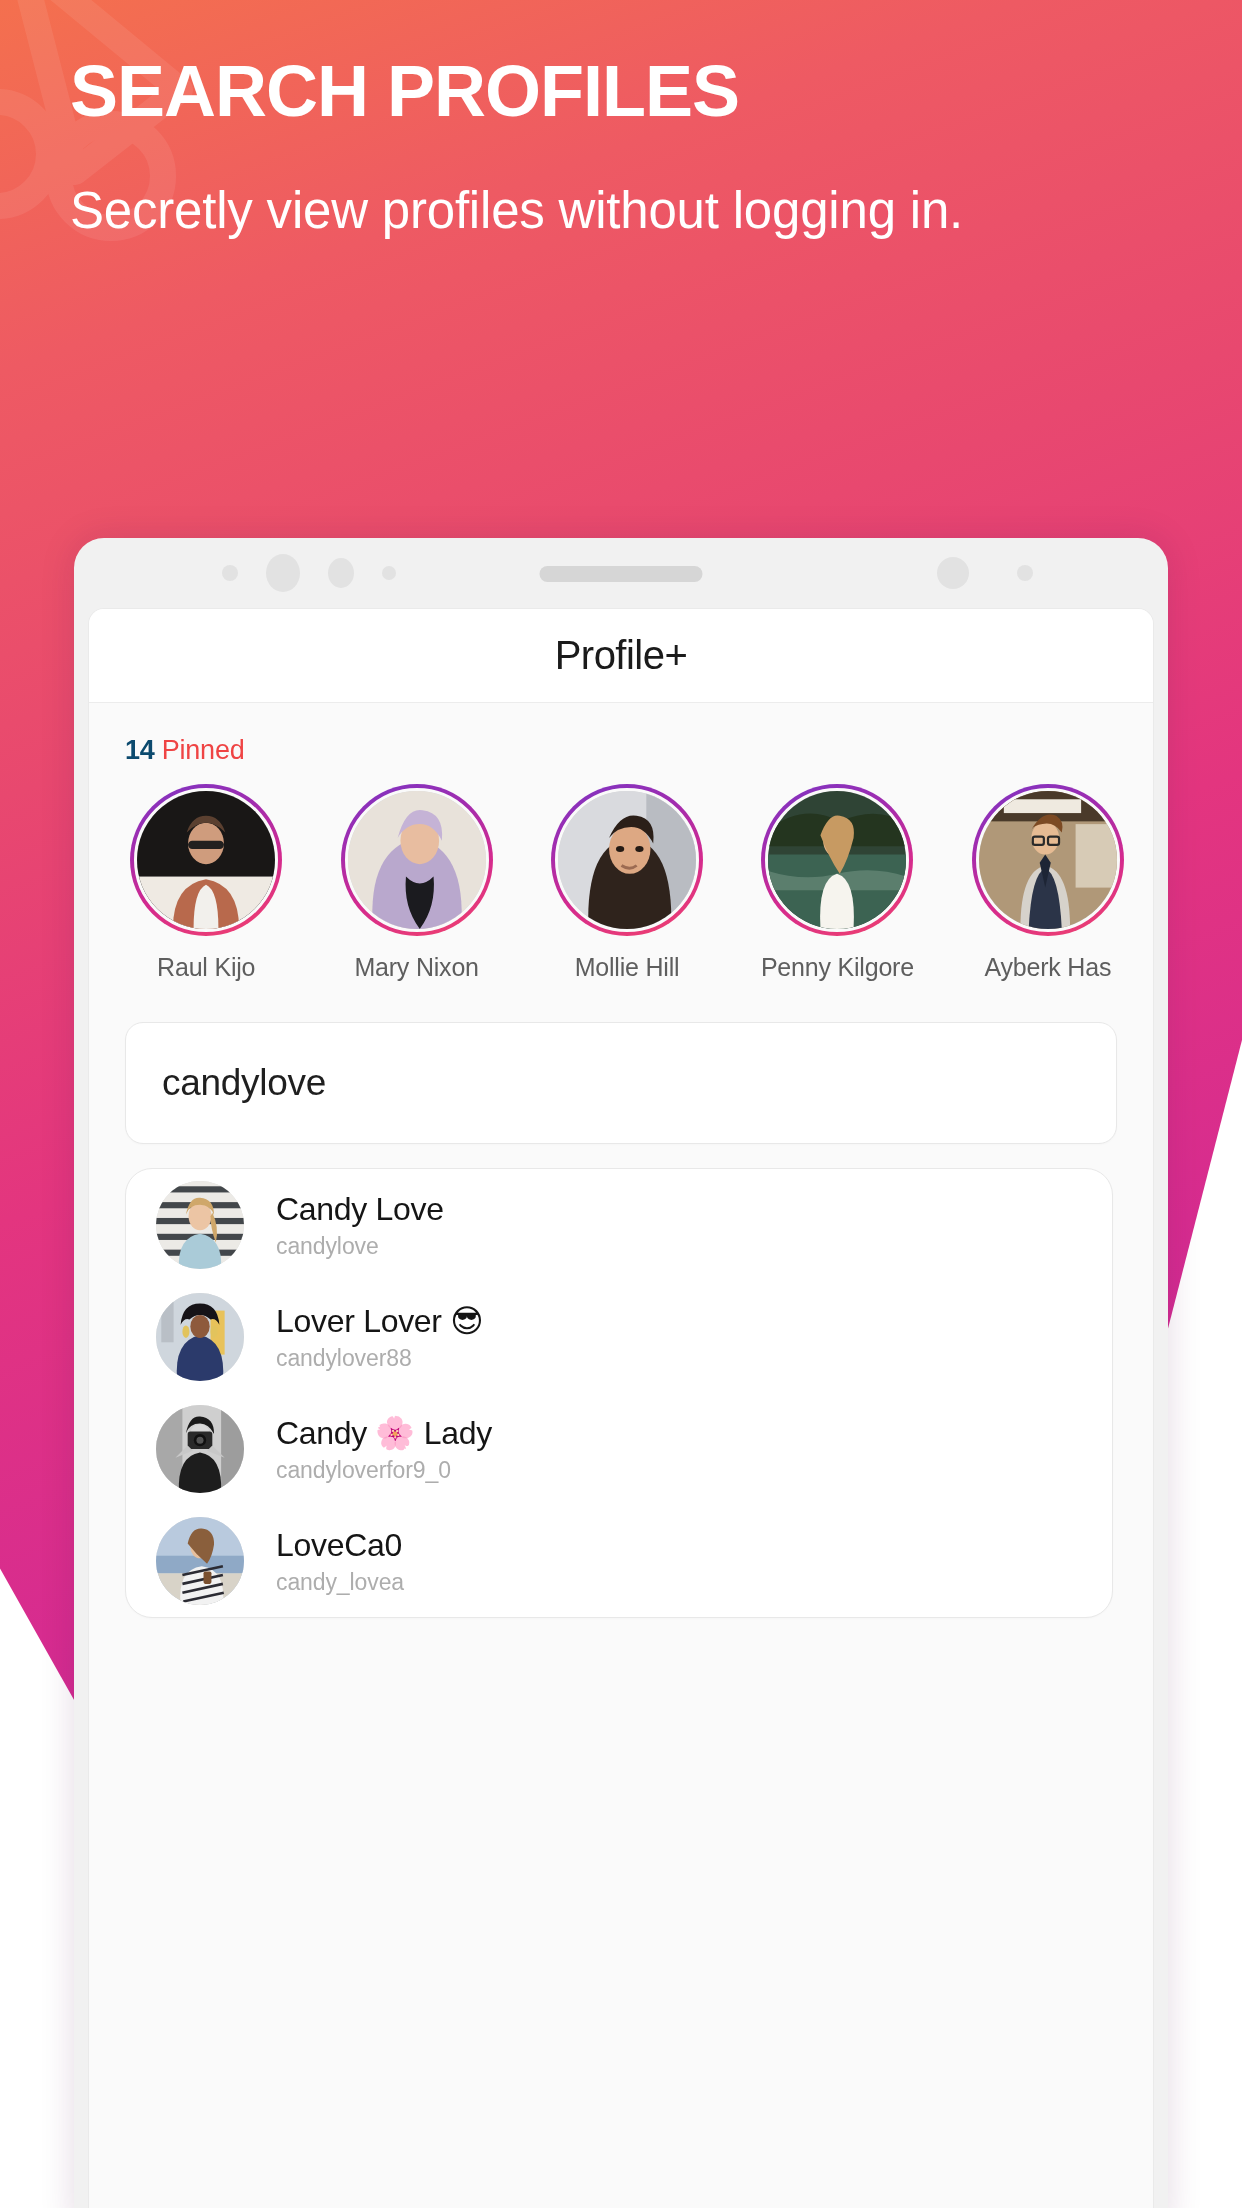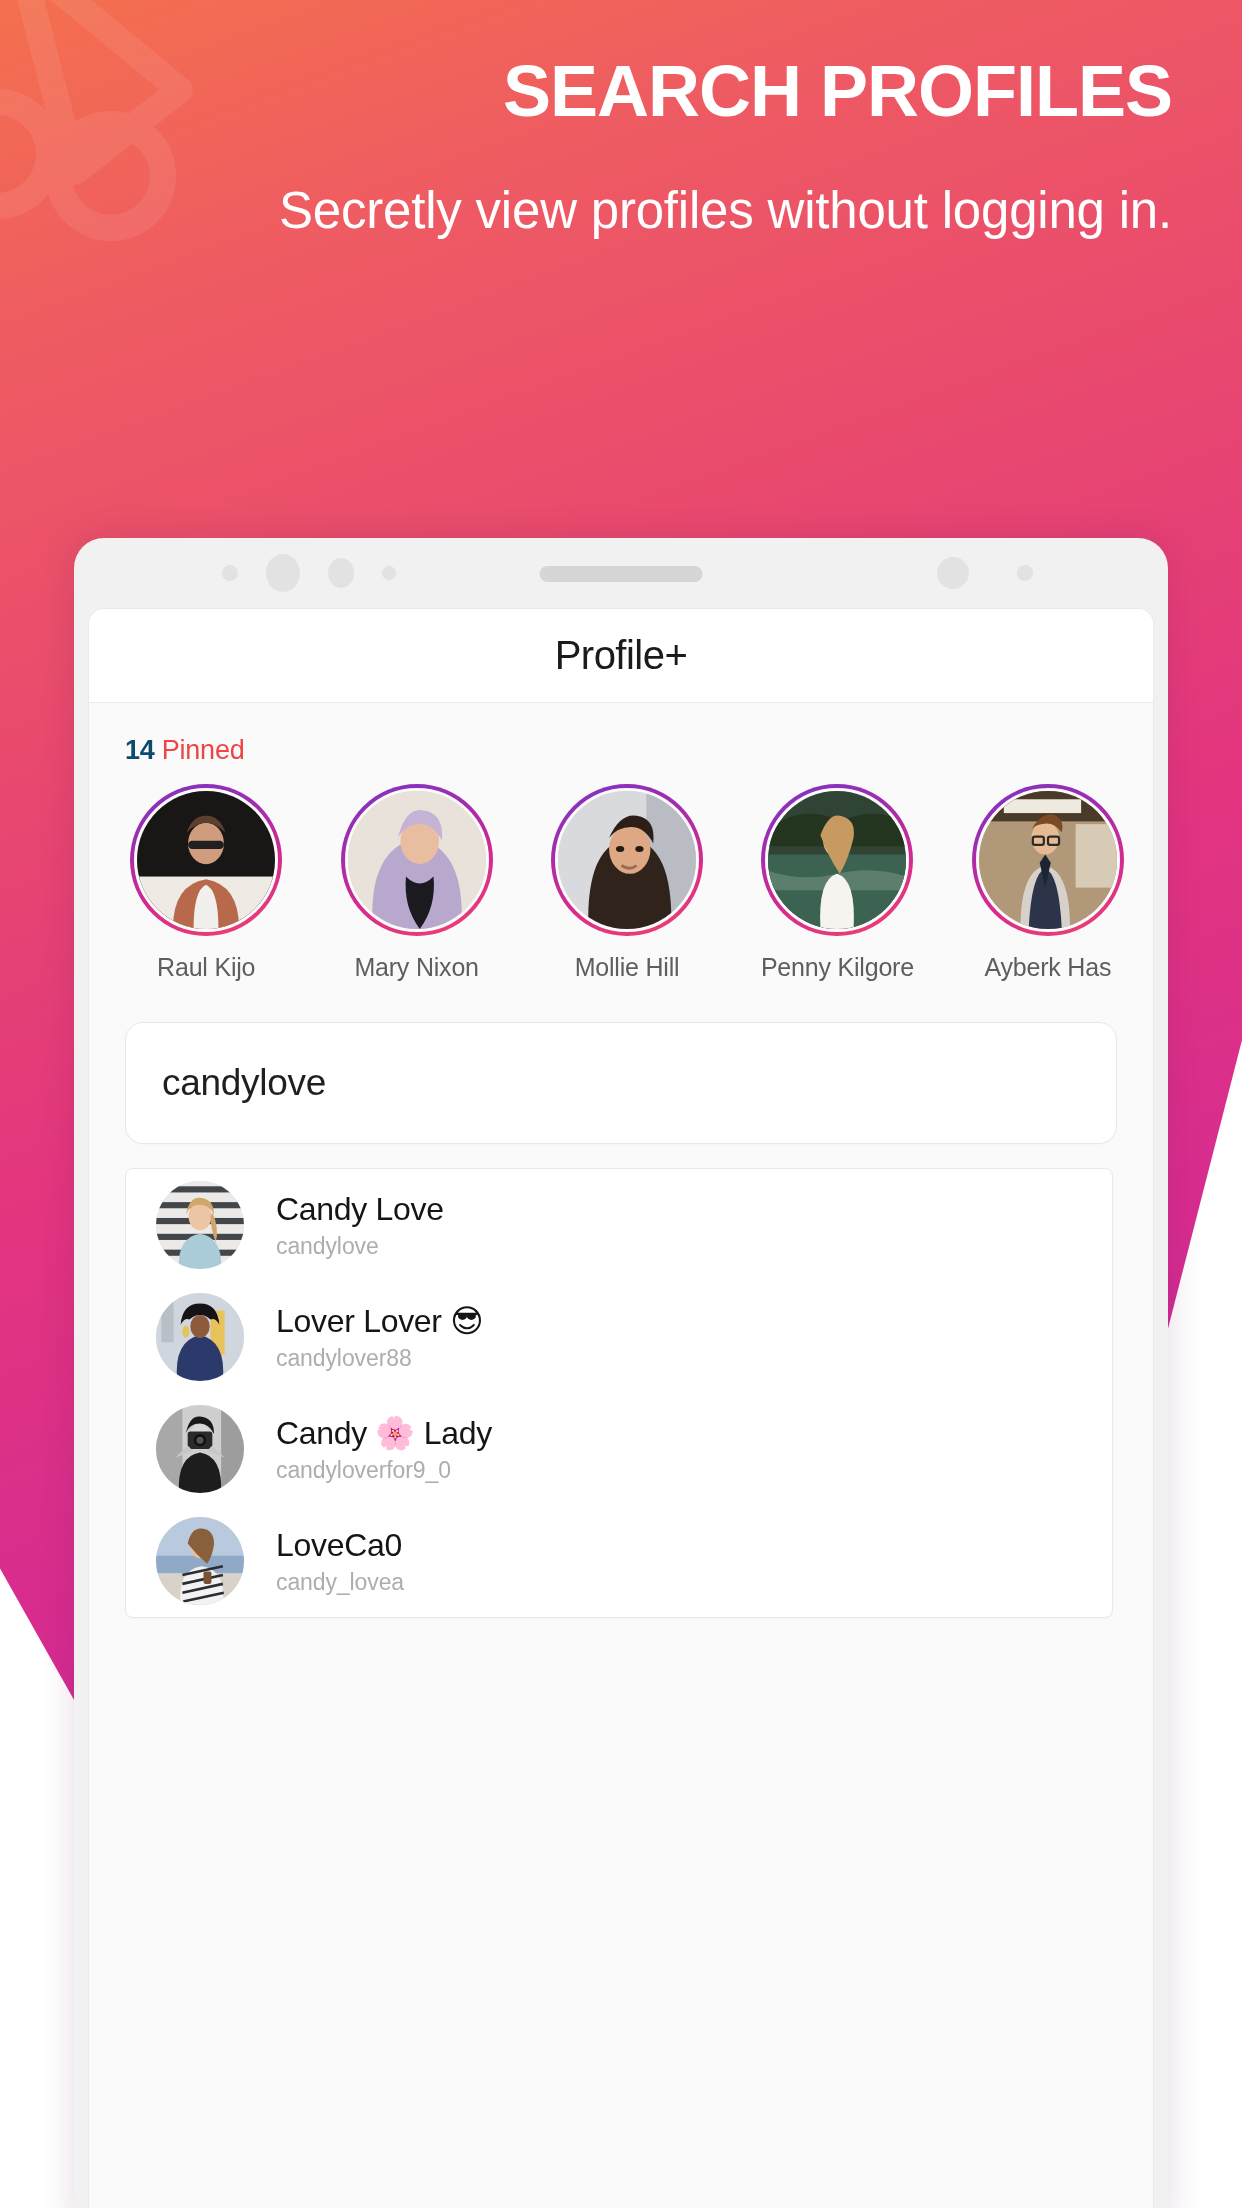--- a/index.html
+++ b/index.html
@@ -47,21 +47,21 @@
   }
   
   #bg-bottom-fill {
     position:absolute; left:0; right:0; bottom:0; height:430px;
     background:#ffffff;
   }
 
   
   #headline-block {
     position:absolute; left:0; right:0; top:52px;
-    text-align:right; color:#ffffff;
+    text-align:left; color:#ffffff;
     padding:0 70px;
   }
   #headline-title {
     font-size:72px; font-weight:bold; letter-spacing:-1px;
     line-height:1.1;
   }
   #headline-sub {
     margin-top:46px;
     font-size:51px; font-weight:400; line-height:1.32;
     letter-spacing:-.2px;
@@ -155,21 +155,21 @@
     border:none; outline:none; width:100%;
     font-family:inherit; font-size:37px; color:#1f1f1f;
     background:transparent; letter-spacing:-.3px;
   }
   #search-input::placeholder { color:#b8b8b8; }
 
   
   #results-card {
     margin:24px 40px 0 36px;
     background:#ffffff;
-    border:1px solid #e8e8e8; border-radius:8px;
+    border:1px solid #e8e8e8; border-radius:27px;
     overflow:hidden;
     box-shadow:0 1px 2px rgba(0,0,0,.02);
   }
   .result-row {
     display:flex; align-items:center;
     padding:14px 30px; height:112px;
   }
   .result-avatar {
     width:88px; height:88px; border-radius:50%;
     overflow:hidden; flex:0 0 88px; background:#dcdcdc;

